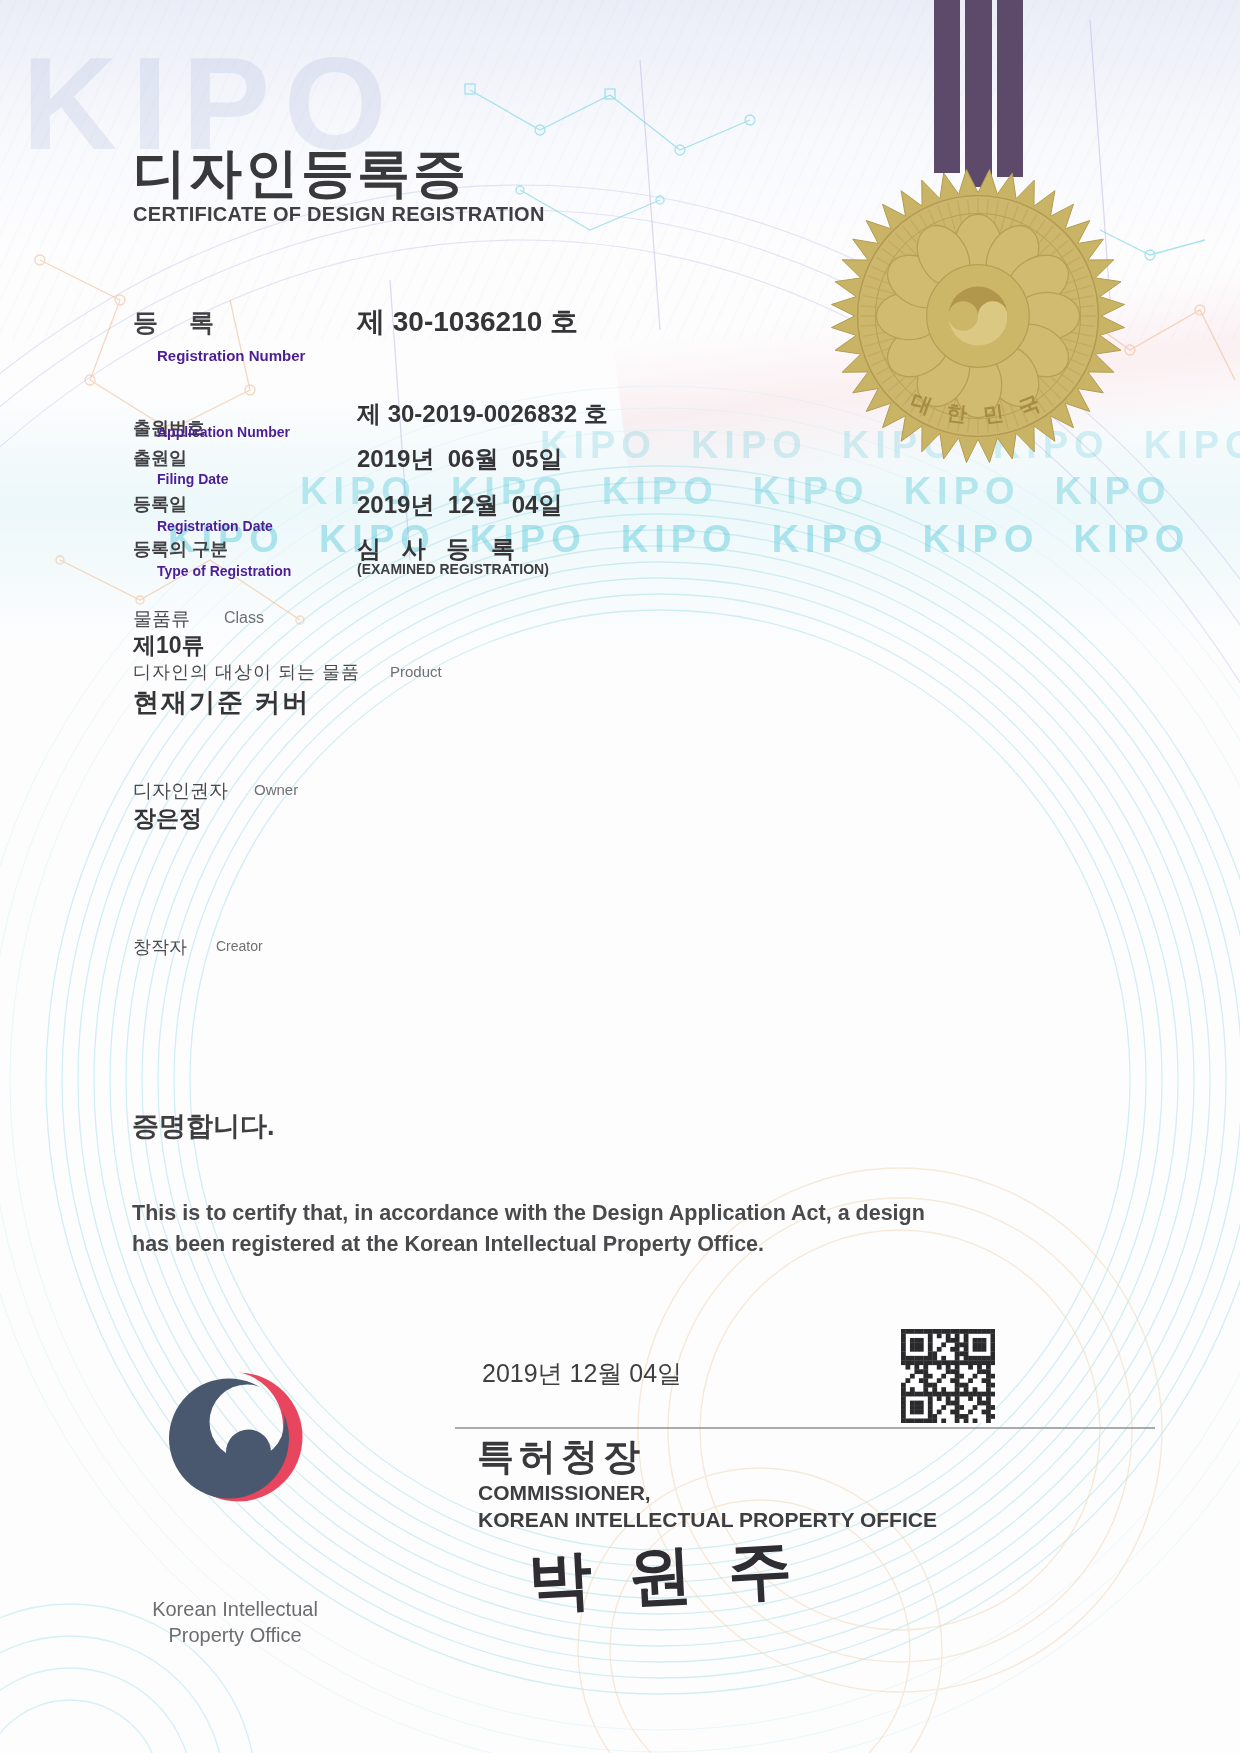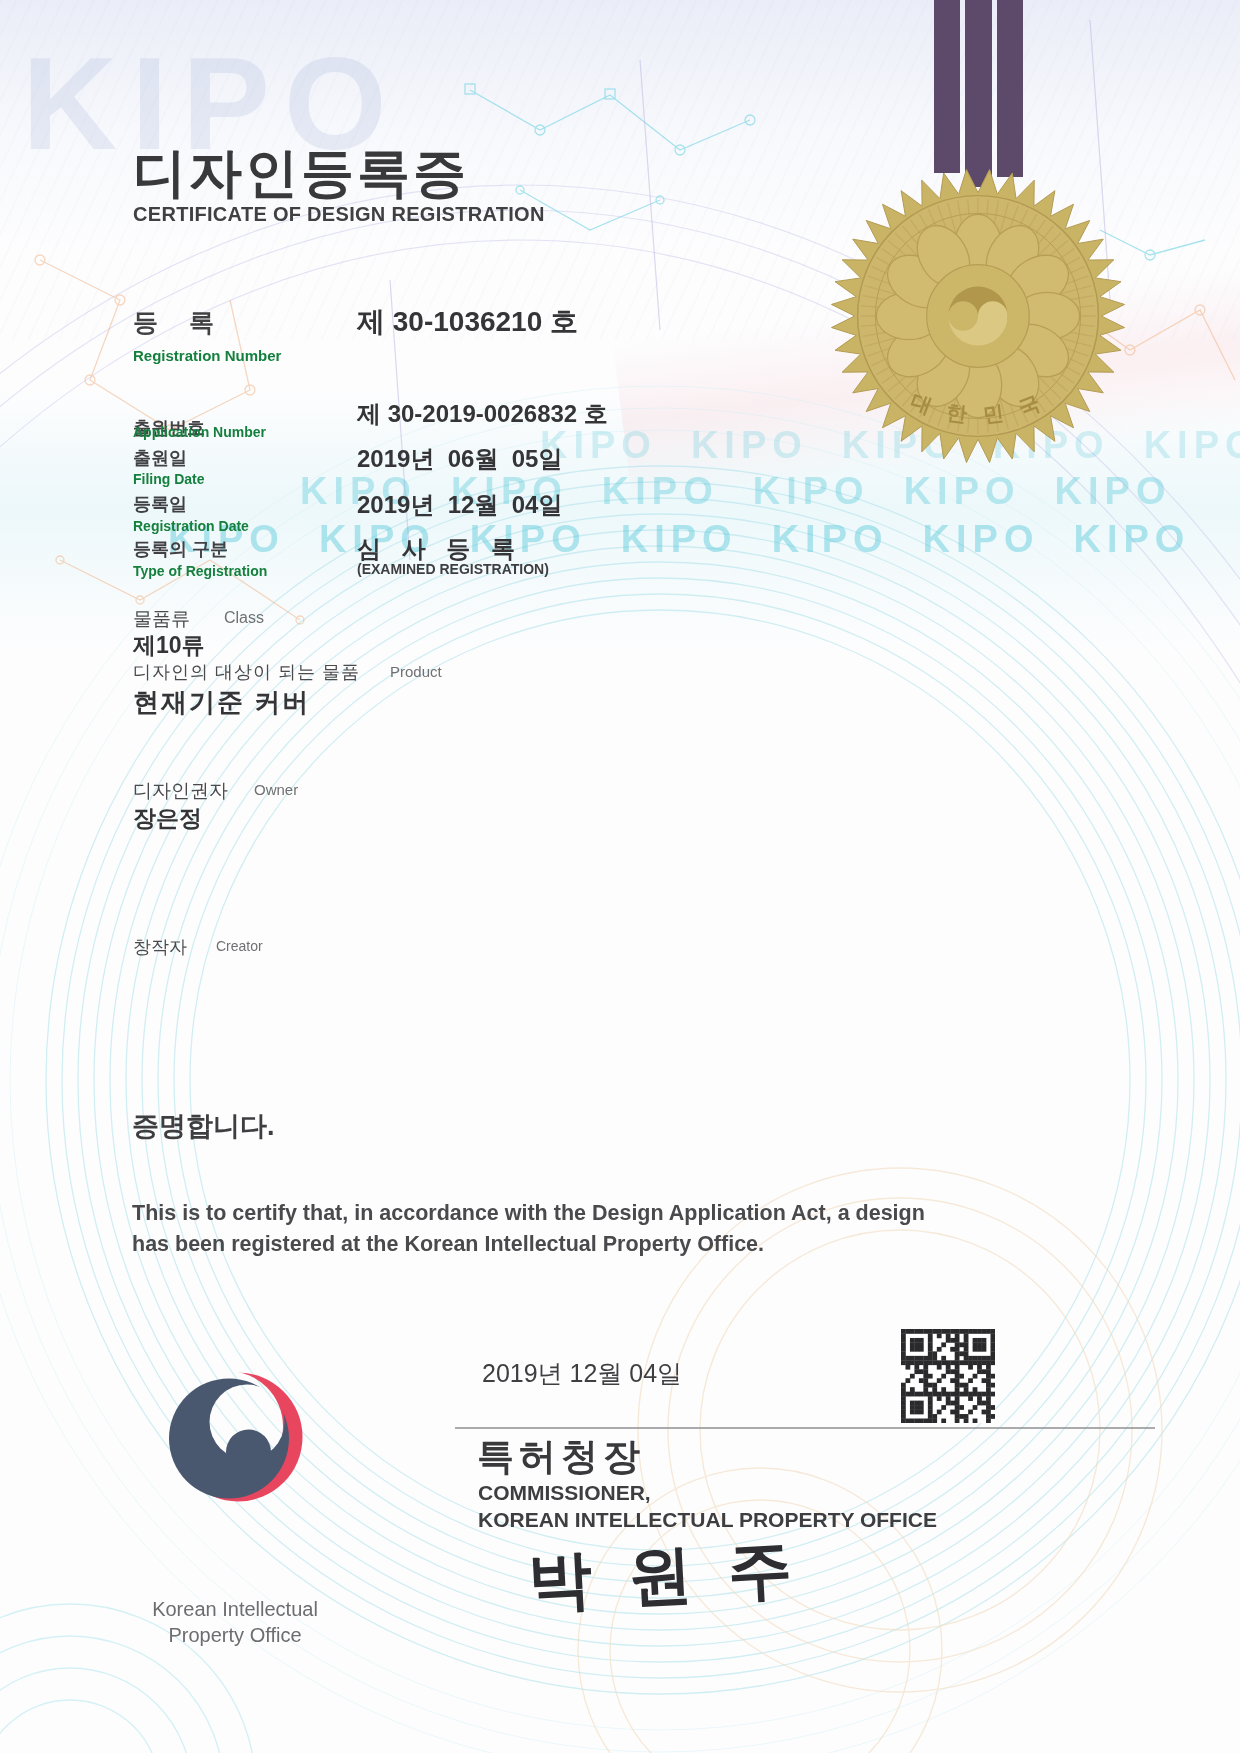--- a/index.html
+++ b/index.html
@@ -33,21 +33,21 @@
   .ribbon{left:934px;top:0;width:92px;height:190px;z-index:2;display:flex;}
   .ribbon .stripe{background:#5d4a6b;}
   .s1{width:26px;height:173px;}
   .s2{width:27px;height:187px;margin-left:5px;}
   .s3{width:26px;height:177px;margin-left:5px;}
   .seal{left:830px;top:168px;width:296px;height:296px;z-index:2;}
   
   .title-ko{left:133px;top:138px;font-size:53px;font-weight:700;letter-spacing:3px;color:#39393b;}
   .title-en{left:133px;top:203px;font-size:20px;font-weight:700;letter-spacing:.3px;color:#404043;}
   .lab-ko{font-weight:700;color:#414144;}
-  .lab-en{font-weight:700;color:#15803d;}
+  .lab-en{font-weight:700;color:#4c1d95;margin-left:24px;}
   .val{font-weight:700;color:#353538;white-space:pre;}
   .inline-en{font-weight:400;color:#707073;}
   
   .r0-l{left:133px;top:306px;font-size:25px;letter-spacing:12px;}
   .r0-s{left:133px;top:347px;font-size:15px;}
   .r0-v{left:357px;top:303px;font-size:28px;}
   .r1-l{left:133px;top:416px;font-size:18px;}
   .r1-s{left:133px;top:424px;font-size:14px;}
   .r1-v{left:357px;top:398px;font-size:24px;}
   .r2-l{left:133px;top:446px;font-size:18px;}

